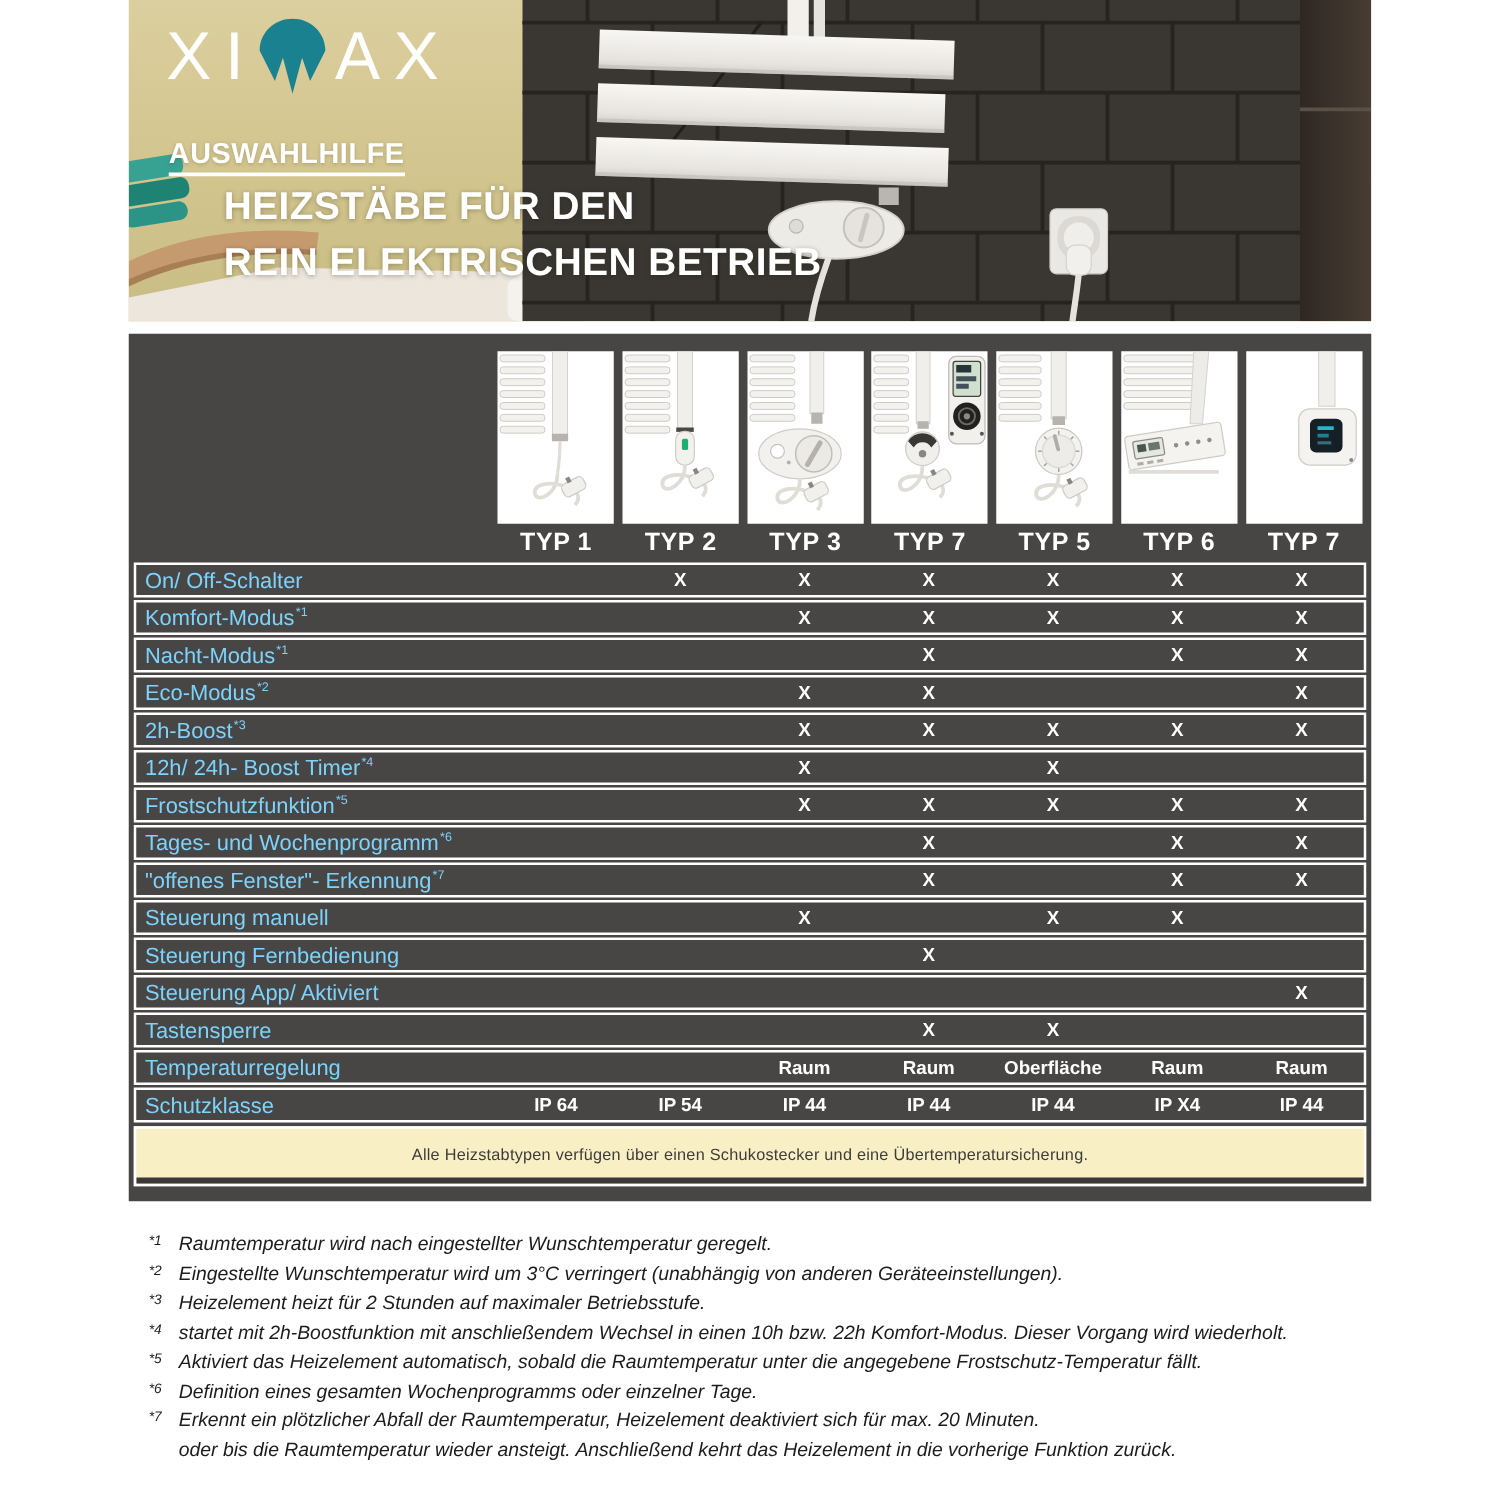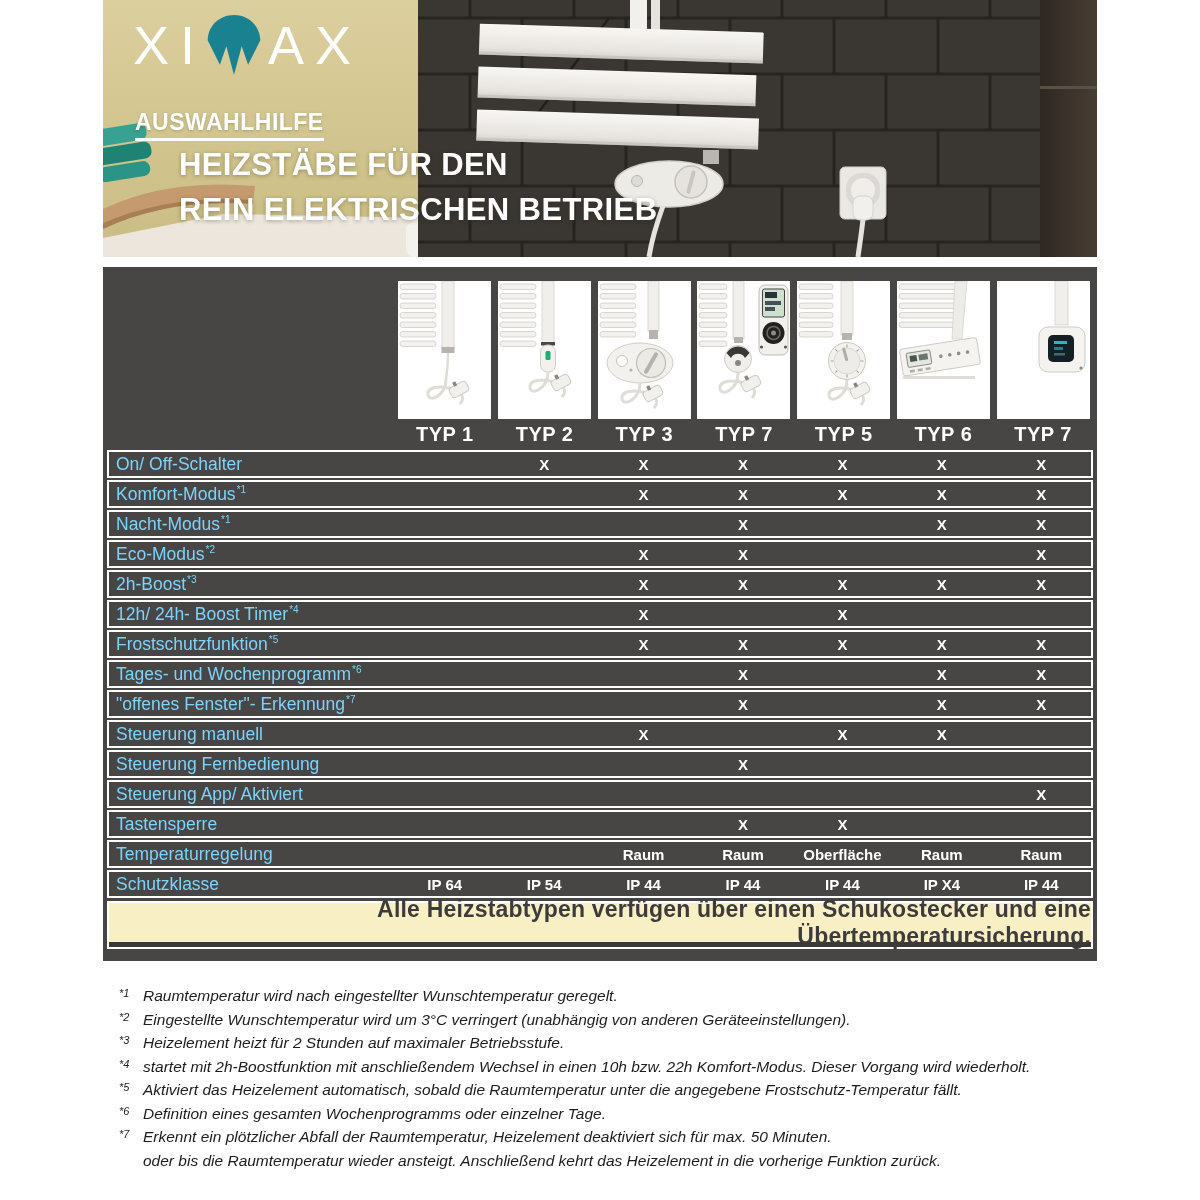--- a/index.html
+++ b/index.html
@@ -31,21 +31,21 @@
         height:30px;line-height:31px;text-align:center;}
   .ftable{margin-top:1px;}
   .frow{display:grid;grid-template-columns:286px repeat(7,1fr);align-items:center;
         height:24px;border:2px solid #fff;margin-top:2px;background:#484545;}
   .frow:first-child{margin-top:0;}
   .flabel{color:#7dd3fc;font-size:17.5px;padding-left:7px;white-space:nowrap;}
   .flabel sup{font-size:10px;margin-left:1px;}
   .fcell{color:#fff;font-size:15px;font-weight:bold;text-align:center;white-space:nowrap;}
   .note{margin-top:3px;height:44px;background:#f9efc4;border:2px solid #fff;
         box-shadow:inset 0 -5px 0 #3b3838;display:flex;align-items:center;justify-content:center;}
-  .note span{color:#3d3c3c;font-size:23px;font-weight:bold;letter-spacing:.2px;padding-bottom:4px;text-align:right;}
+  .note span{color:#3d3c3c;font-size:13px;font-weight:normal;letter-spacing:.2px;padding-bottom:4px;text-align:right;}
 
   
   .footnotes{margin-top:27px;padding-left:16px;color:#1c1c1c;font-style:italic;}
   .fline{display:flex;margin-bottom:7px;font-size:15.5px;line-height:16.5px;}
   .fsup{flex:none;width:24px;font-size:11px;transform:translateY(-3px);}
   .ftext{white-space:nowrap;}
 </style>
 </head>
 <body>
 
@@ -508,21 +508,21 @@
         <div class="fline">
           <span class="fsup">*5</span>
           <span class="ftext">Aktiviert das Heizelement automatisch, sobald die Raumtemperatur unter die angegebene Frostschutz-Temperatur fällt.</span>
         </div>
         <div class="fline">
           <span class="fsup">*6</span>
           <span class="ftext">Definition eines gesamten Wochenprogramms oder einzelner Tage.</span>
         </div>
         <div class="fline">
           <span class="fsup">*7</span>
-          <span class="ftext">Erkennt ein plötzlicher Abfall der Raumtemperatur, Heizelement deaktiviert sich für max. 50 Minuten.</span>
+          <span class="ftext">Erkennt ein plötzlicher Abfall der Raumtemperatur, Heizelement deaktiviert sich für max. 20 Minuten.</span>
         </div>
         <div class="fline">
           <span class="fsup"></span>
           <span class="ftext">oder bis die Raumtemperatur wieder ansteigt. Anschließend kehrt das Heizelement in die vorherige Funktion zurück.</span>
         </div>
       </section>
   </div>
 </div>
 
 </body></html>

